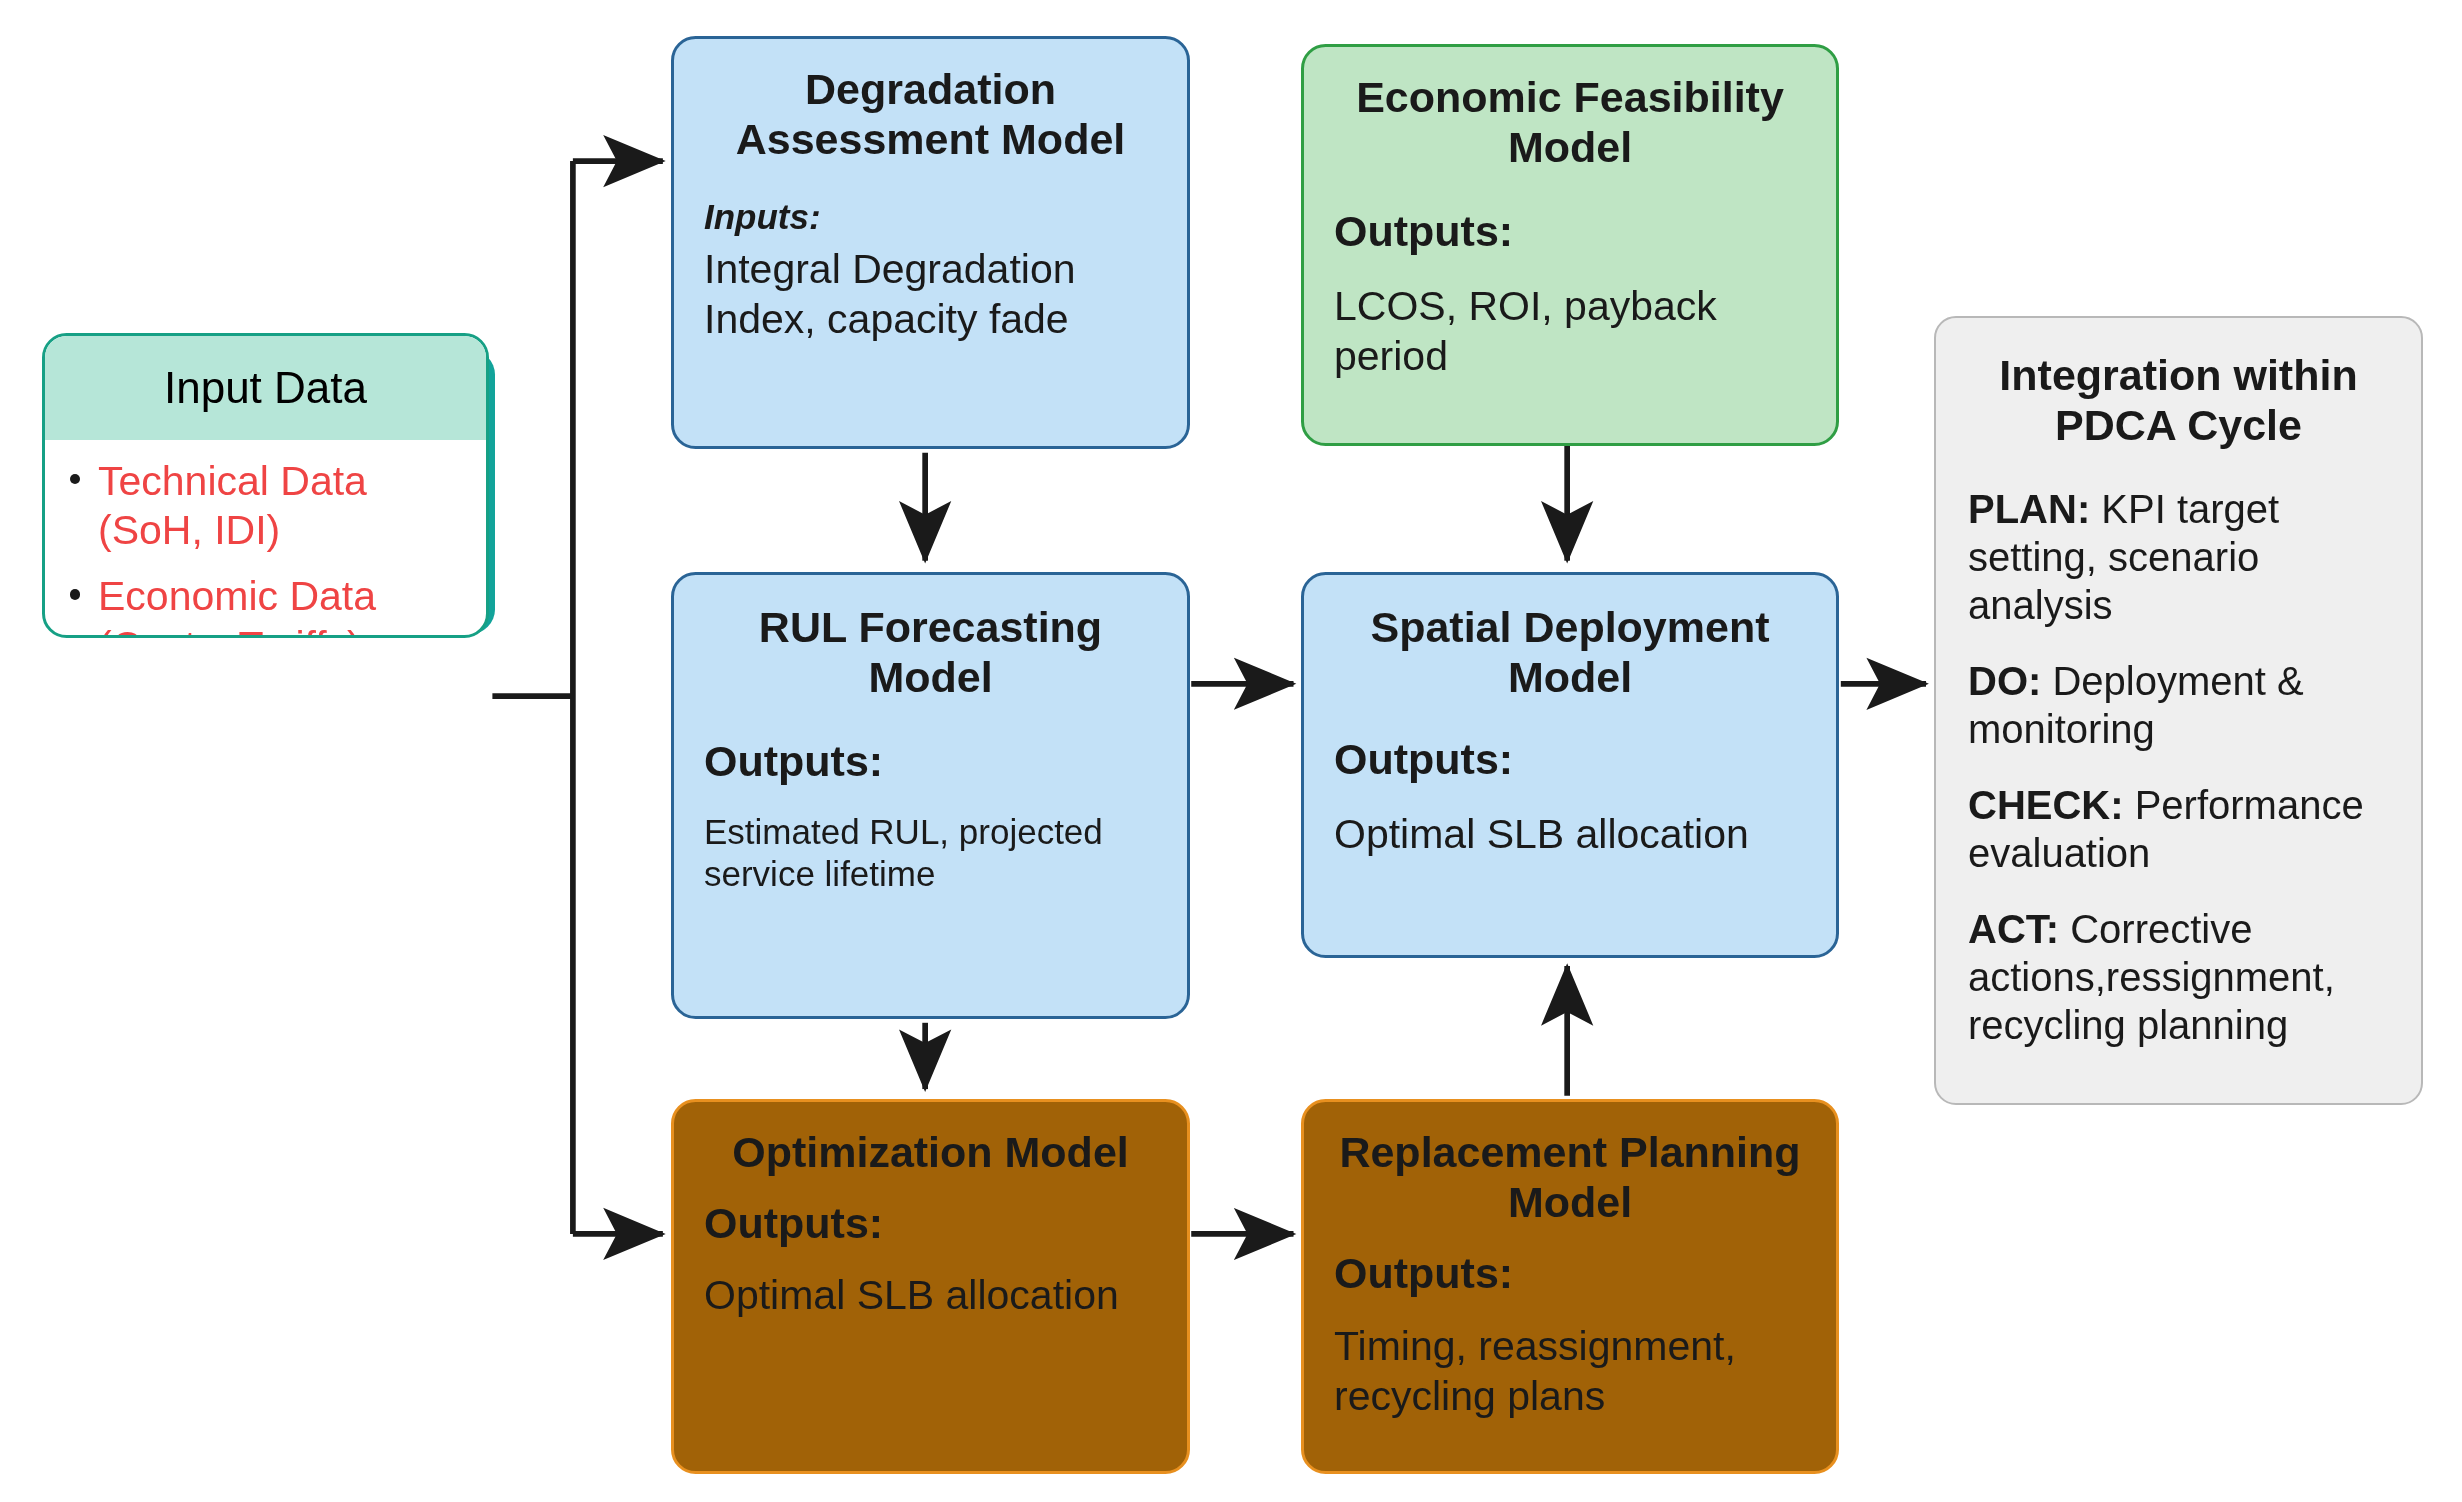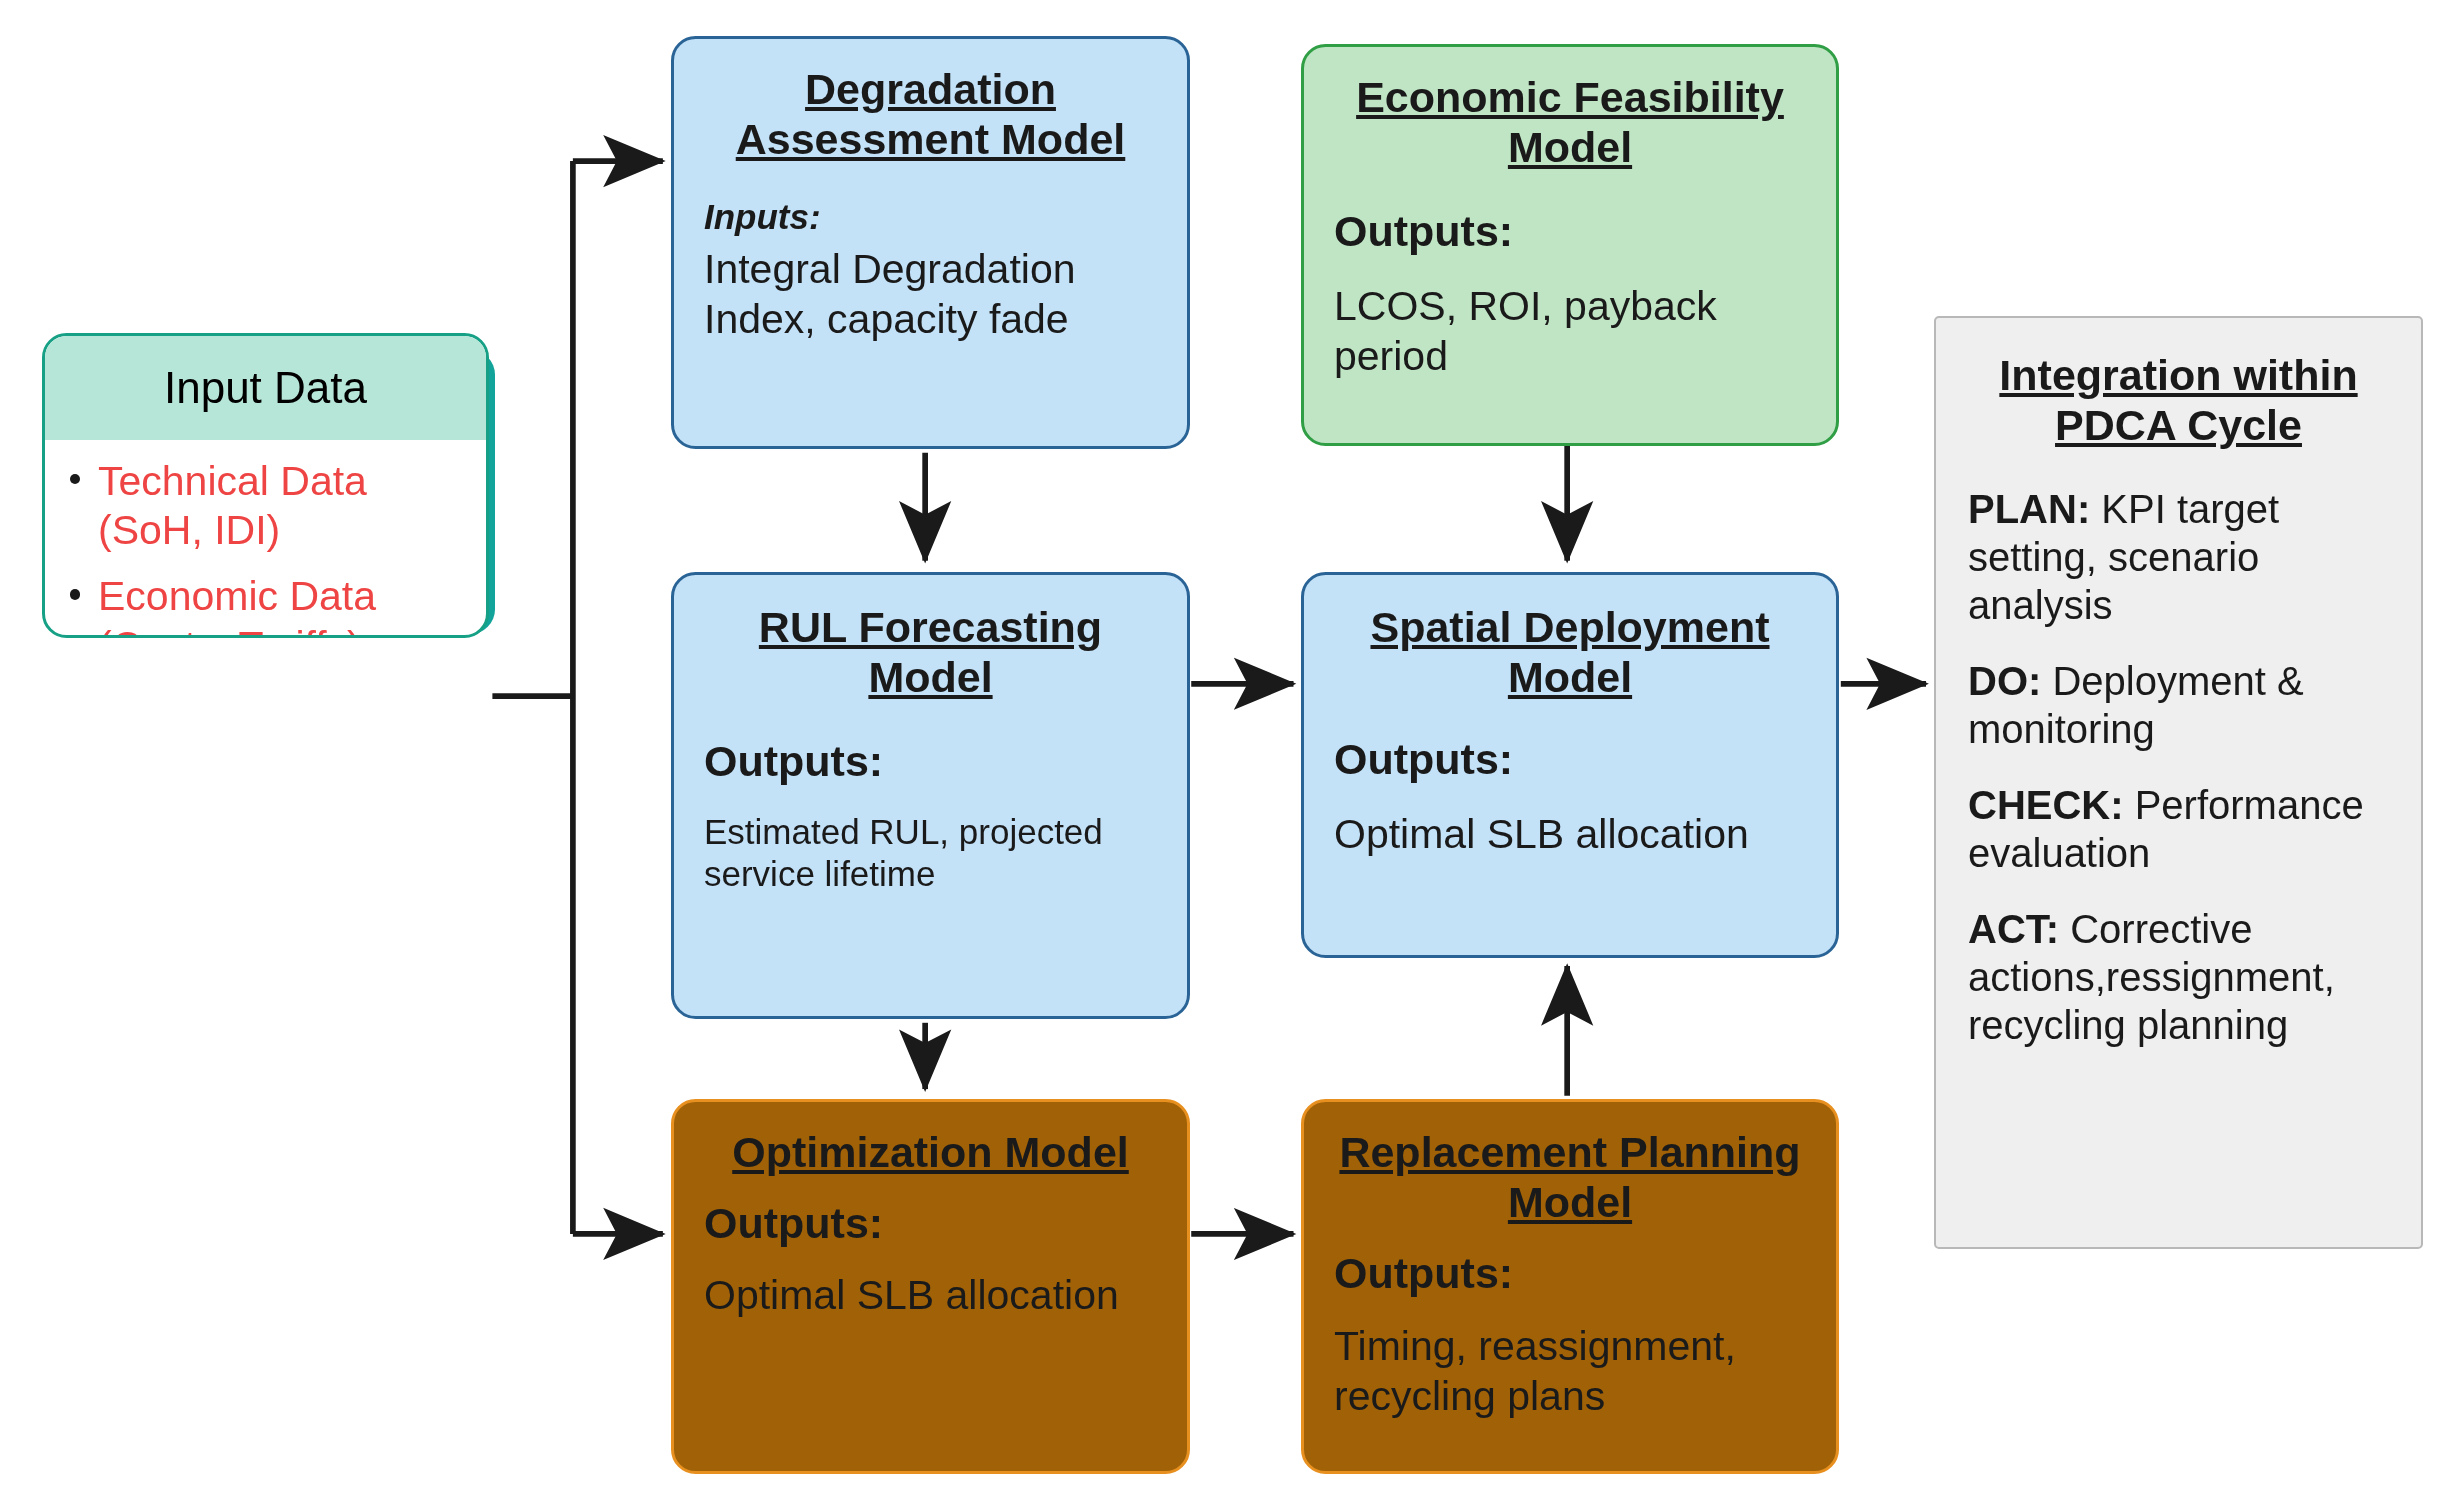--- a/index.html
+++ b/index.html
@@ -21,21 +21,20 @@
     border-radius:24.6px;
     border-width:3.8px;
     border-style:solid;
   }
   .node .title{
     display:block;
     font-weight:bold;
     text-align:center;
     color:#1a1a1a;
     line-height:1.17;
-    text-decoration:underline;
   }
   .node .sub-label{
     display:block;
     font-weight:bold;
     color:#1a1a1a;
     line-height:1.2;
   }
   .node .body-text{
     display:block;
     font-weight:normal;
@@ -101,21 +100,21 @@
   #optimization-model .title{font-size:43px;margin-bottom:21px;}
   #optimization-model .sub-label{font-size:43px;margin-bottom:21px;}
   #optimization-model .body-text{font-size:41px;}
 
   #replacement-model{left:1301px;top:1099px;width:538px;height:375px;padding:24.6px 30px 0 30px;}
   #replacement-model .title{font-size:43px;margin-bottom:21px;}
   #replacement-model .sub-label{font-size:43px;margin-bottom:21px;}
   #replacement-model .body-text{font-size:41px;}
 
   
-  #pdca-panel{left:1934px;top:316px;width:489px;height:933px;padding:32px 32px 0 32px;border-radius:5px;}
+  #pdca-panel{left:1934px;top:316px;width:489px;height:789px;padding:32px 32px 0 32px;border-radius:22px;}
   #pdca-panel .title{font-size:43px;margin-bottom:34px;}
   .pdca-item{font-size:40px;line-height:1.2;color:#1a1a1a;margin-bottom:28px;}
   .pdca-item b{font-weight:bold;}
 
   
   #wires{position:absolute;left:0;top:0;width:2462px;height:1503px;pointer-events:none;}
 </style>
 </head>
 <body>
 

